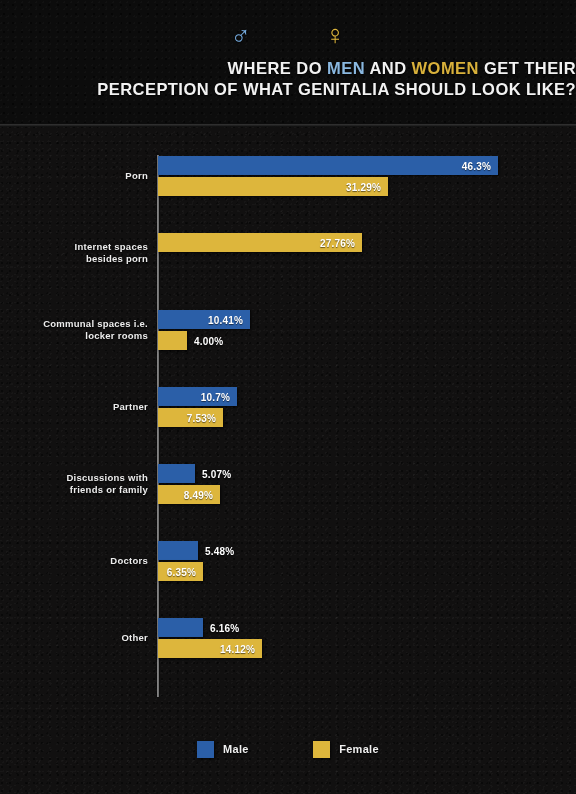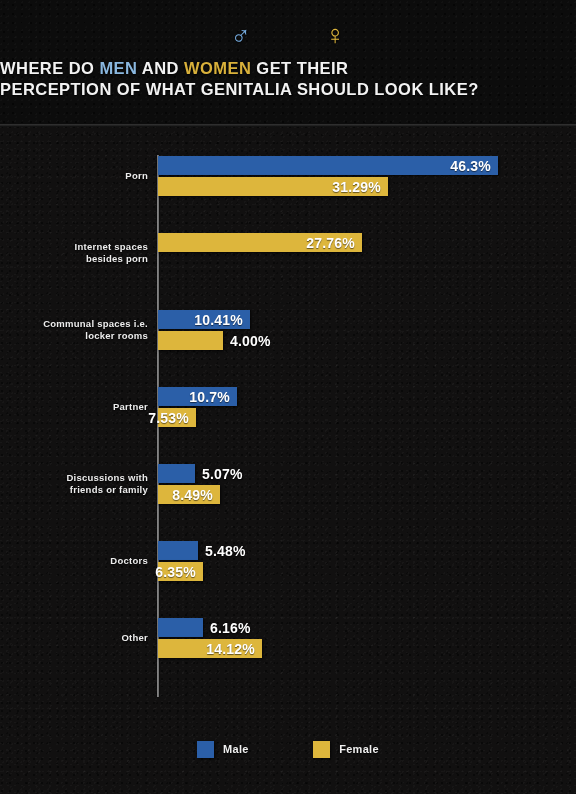--- a/index.html
+++ b/index.html
@@ -65,21 +65,21 @@
     font-weight: 700;
     vertical-align: middle;
   }
   .sym-male { color: #74a9dc; margin-right: 74px; text-shadow: 0 1px 2px rgba(0,0,0,.8); }
   .sym-female { color: #ddb63c; text-shadow: 0 1px 2px rgba(0,0,0,.8); }
 
   .title {
     position: absolute;
     left: 0; top: 58px;
     width: 576px;
-    text-align: left;
+    text-align: right;
     color: #f2f2f2;
     font-size: 16.5px;
     font-weight: 700;
     letter-spacing: .45px;
     line-height: 21px;
     text-shadow: 0 1px 2px rgba(0,0,0,.9);
   }
   .title .men   { color: #8ab8e0; }
   .title .women { color: #d9b13b; }
   .title .ln { display: block; white-space: nowrap; }
@@ -129,21 +129,21 @@
     height: 19px;
     box-shadow: 1px 1px 3px rgba(0,0,0,.75);
   }
   .bar.male   { background: #2b5fa8; margin-bottom: 2px; }
   .bar.female { background: #ddb63c; }
   .bar-value {
     position: absolute;
     top: 50%;
     transform: translateY(-50%);
     right: 7px;
-    font-size: 14px;
+    font-size: 10px;
     font-weight: 700;
     color: #ffffff;
     letter-spacing: .2px;
     white-space: nowrap;
     text-shadow: 0 1px 1px rgba(0,0,0,.55);
   }
   .bar-value.outside {
     right: auto;
     left: 100%;
     margin-left: 7px;
@@ -230,34 +230,34 @@
         </div>
         <div class="group" style="top: 183px;">
           <div class="cat-label" style="top: 8px;">
             <div>Communal spaces i.e.</div>
             <div>locker rooms</div>
           </div>
           <div class="bars">
             <div class="bar male" style="width: 92px;">
               <span class="bar-value">10.41%</span>
             </div>
-            <div class="bar female" style="width: 29px; padding-left: 36px;">
+            <div class="bar female" style="width: 29px;">
               <span class="bar-value outside">4.00%</span>
             </div>
           </div>
         </div>
         <div class="group" style="top: 260px;">
           <div class="cat-label" style="top: 14px;">
             <div>Partner</div>
           </div>
           <div class="bars">
             <div class="bar male" style="width: 79px;">
               <span class="bar-value">10.7%</span>
             </div>
-            <div class="bar female" style="width: 38px;">
+            <div class="bar female" style="width: 65px;">
               <span class="bar-value">7.53%</span>
             </div>
           </div>
         </div>
         <div class="group" style="top: 337px;">
           <div class="cat-label" style="top: 8px;">
             <div>Discussions with</div>
             <div>friends or family</div>
           </div>
           <div class="bars">

